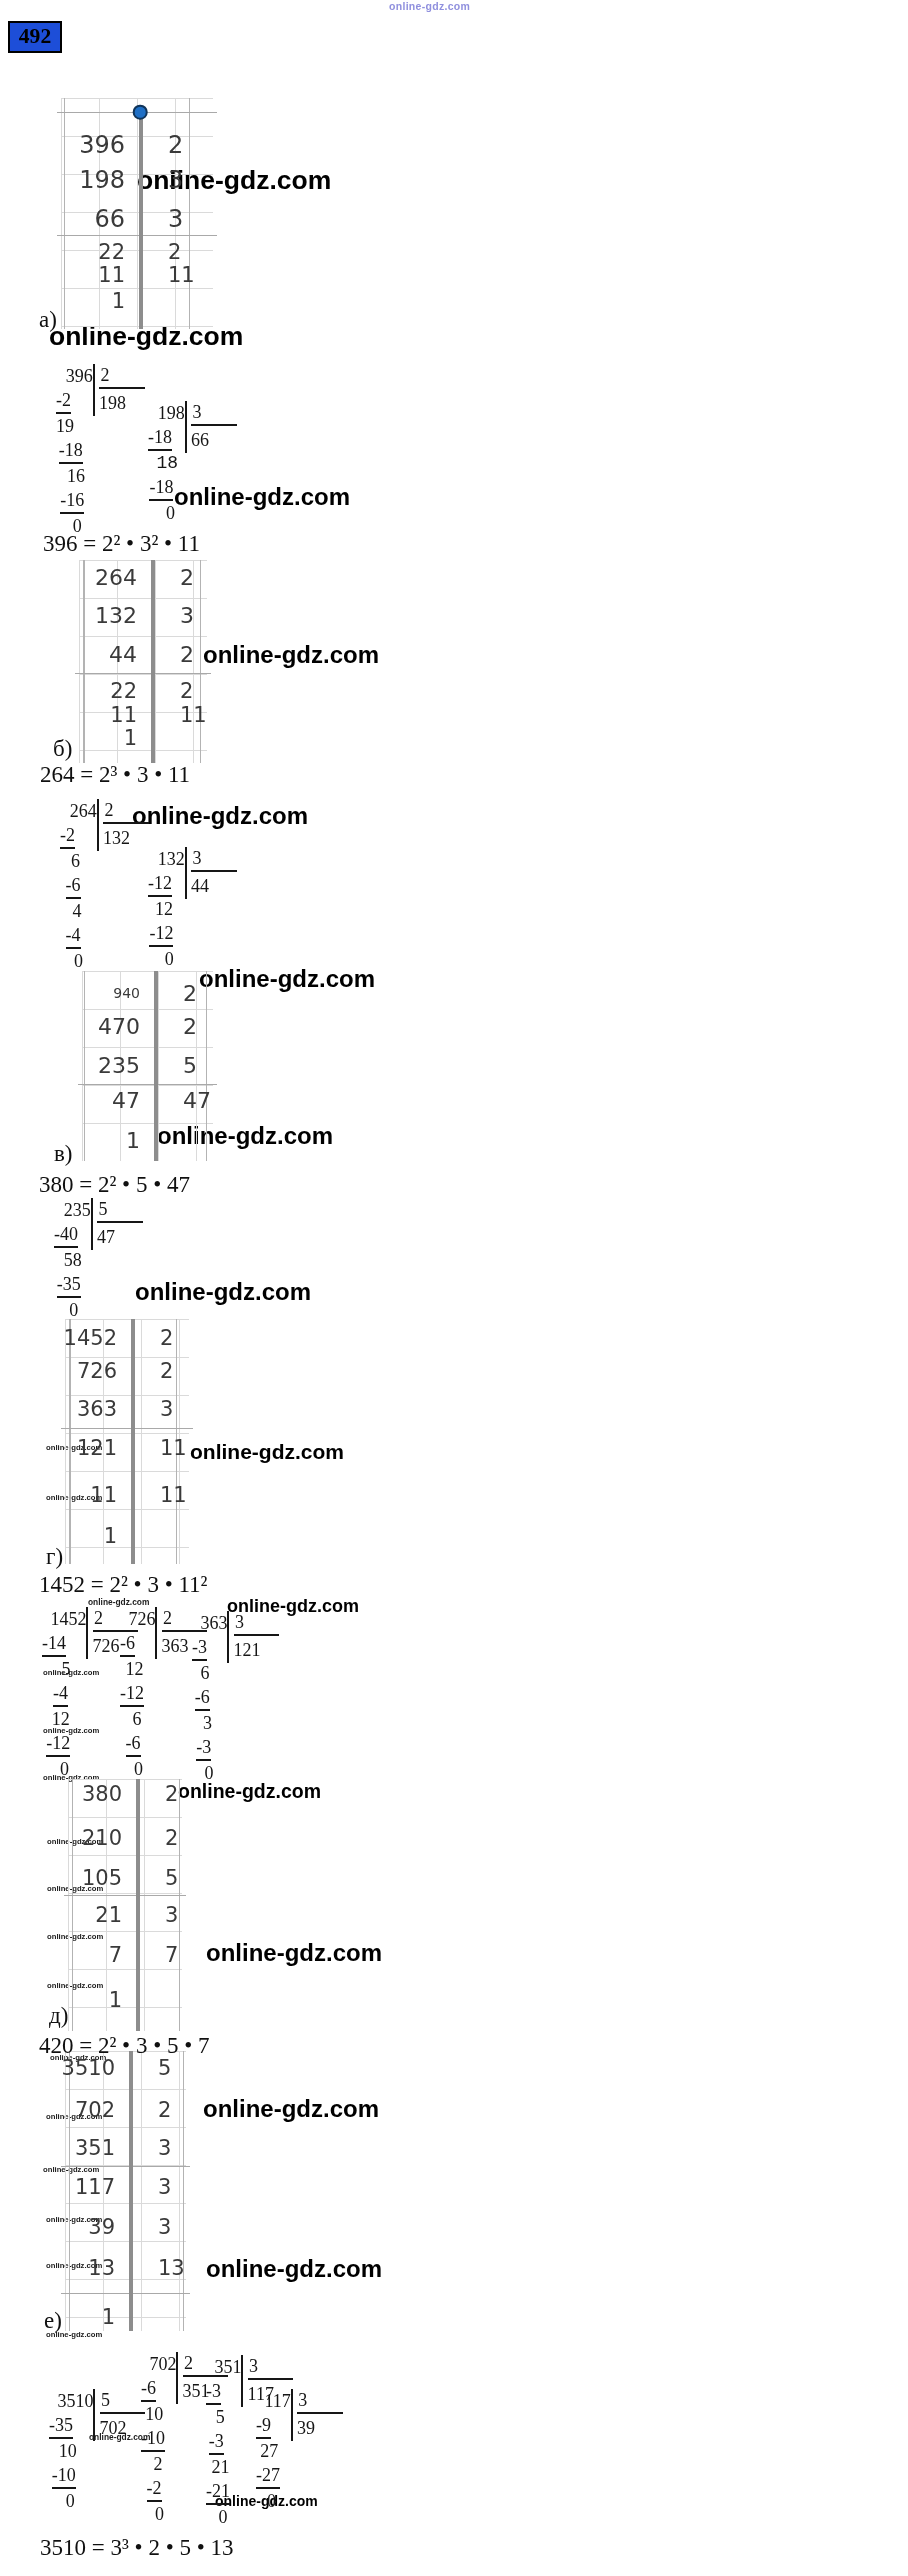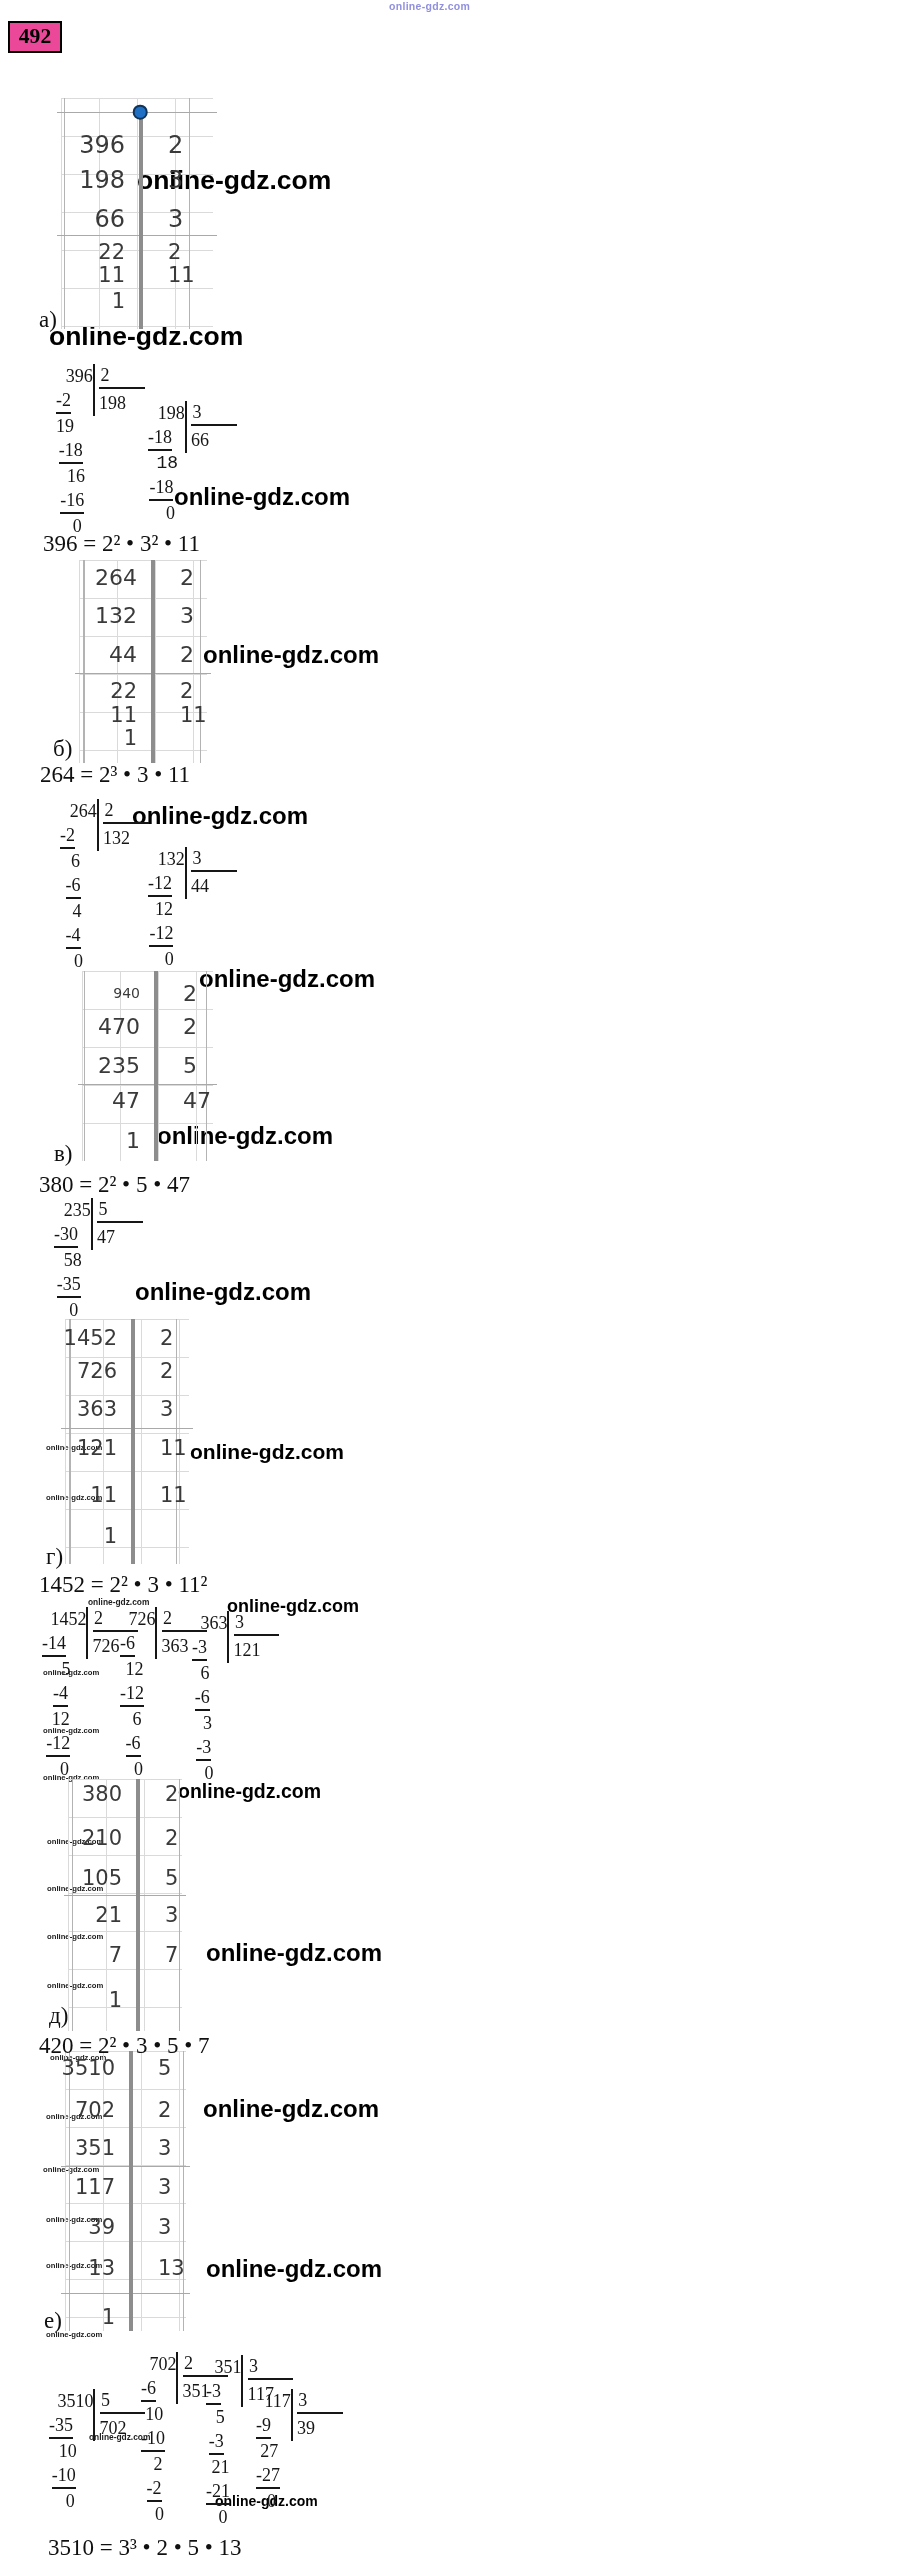--- a/index.html
+++ b/index.html
@@ -1,19 +1,19 @@
 <!DOCTYPE html>
 <html style="font-size:11px"><head>
 <meta charset="utf-8">
 <style>
   html,body{margin:0;padding:0;background:#fff;}
   .page{position:relative;width:909px;height:2576px;background:#ffffff;overflow:hidden;
         font-family:"Liberation Serif",serif;}
   .pnum{position:absolute;border:2.8px solid #000;padding:1.4px 8.4px 2.1px 8.4px;
-        font-weight:bold;font-size:21.6px;color:#000;background:#ec4899;}
+        font-weight:bold;font-size:21.6px;color:#000;background:#1d4ed8;}
   .wm{position:absolute;font-family:"Liberation Sans",sans-serif;font-weight:600;
       color:#000;white-space:nowrap;line-height:1.05;}
   .wm.outline{color:#9090de;font-weight:700;letter-spacing:0.3px;}
   .wm.sm{font-weight:600;color:#1c1c1c;}
   .part-label{position:absolute;font-size:23px;color:#101010;}
   .equation{position:absolute;font-size:23px;color:#101010;white-space:nowrap;}
   .ftable{position:absolute;
       background-image:linear-gradient(to right,#dadada 0.7px,transparent 0.7px),
                        linear-gradient(to bottom,#dadada 0.7px,transparent 0.7px);
       background-size:38px 38px;}
@@ -242,21 +242,21 @@
           <div class="ld-step" style="margin-left: 16.7px;">0</div>
         </div>
         <div class="ld-right">
           <div class="ld-divisor">3</div>
           <div class="ld-quotient">44</div>
         </div>
       </div>
       <div class="ld" style="left: 54px; top: 1198px;">
         <div class="ld-left">
           <div class="ld-dividend" style="margin-left: 9.8px;">235</div>
-          <div class="ld-step u" style="margin-left: 0px;">-30</div>
+          <div class="ld-step u" style="margin-left: 0px;">-40</div>
           <div class="ld-step" style="margin-left: 9.8px;">58</div>
           <div class="ld-step u" style="margin-left: 2.8px;">-35</div>
           <div class="ld-step" style="margin-left: 15.3px;">0</div>
         </div>
         <div class="ld-right">
           <div class="ld-divisor">5</div>
           <div class="ld-quotient">47</div>
         </div>
       </div>
       <div class="ld" style="left: 42px; top: 1607px;">
@@ -360,16 +360,16 @@
           <div class="ld-quotient">39</div>
         </div>
       </div>
     </div>
   <div id="equations">
       <div class="equation" style="left: 43px; top: 531px;">396 = 2² • 3² • 11</div>
       <div class="equation" style="left: 40px; top: 762px;">264 = 2³ • 3 • 11</div>
       <div class="equation" style="left: 39px; top: 1172px;">380 = 2² • 5 • 47</div>
       <div class="equation" style="left: 39px; top: 1572px;">1452 = 2² • 3 • 11²</div>
       <div class="equation" style="left: 39px; top: 2033px;">420 = 2² • 3 • 5 • 7</div>
-      <div class="equation" style="left: 40px; top: 2535px; margin-left: 8px;">3510 = 3³ • 2 • 5 • 13</div>
+      <div class="equation" style="left: 40px; top: 2535px;">3510 = 3³ • 2 • 5 • 13</div>
     </div>
 </div>
 
 
 </body></html>

